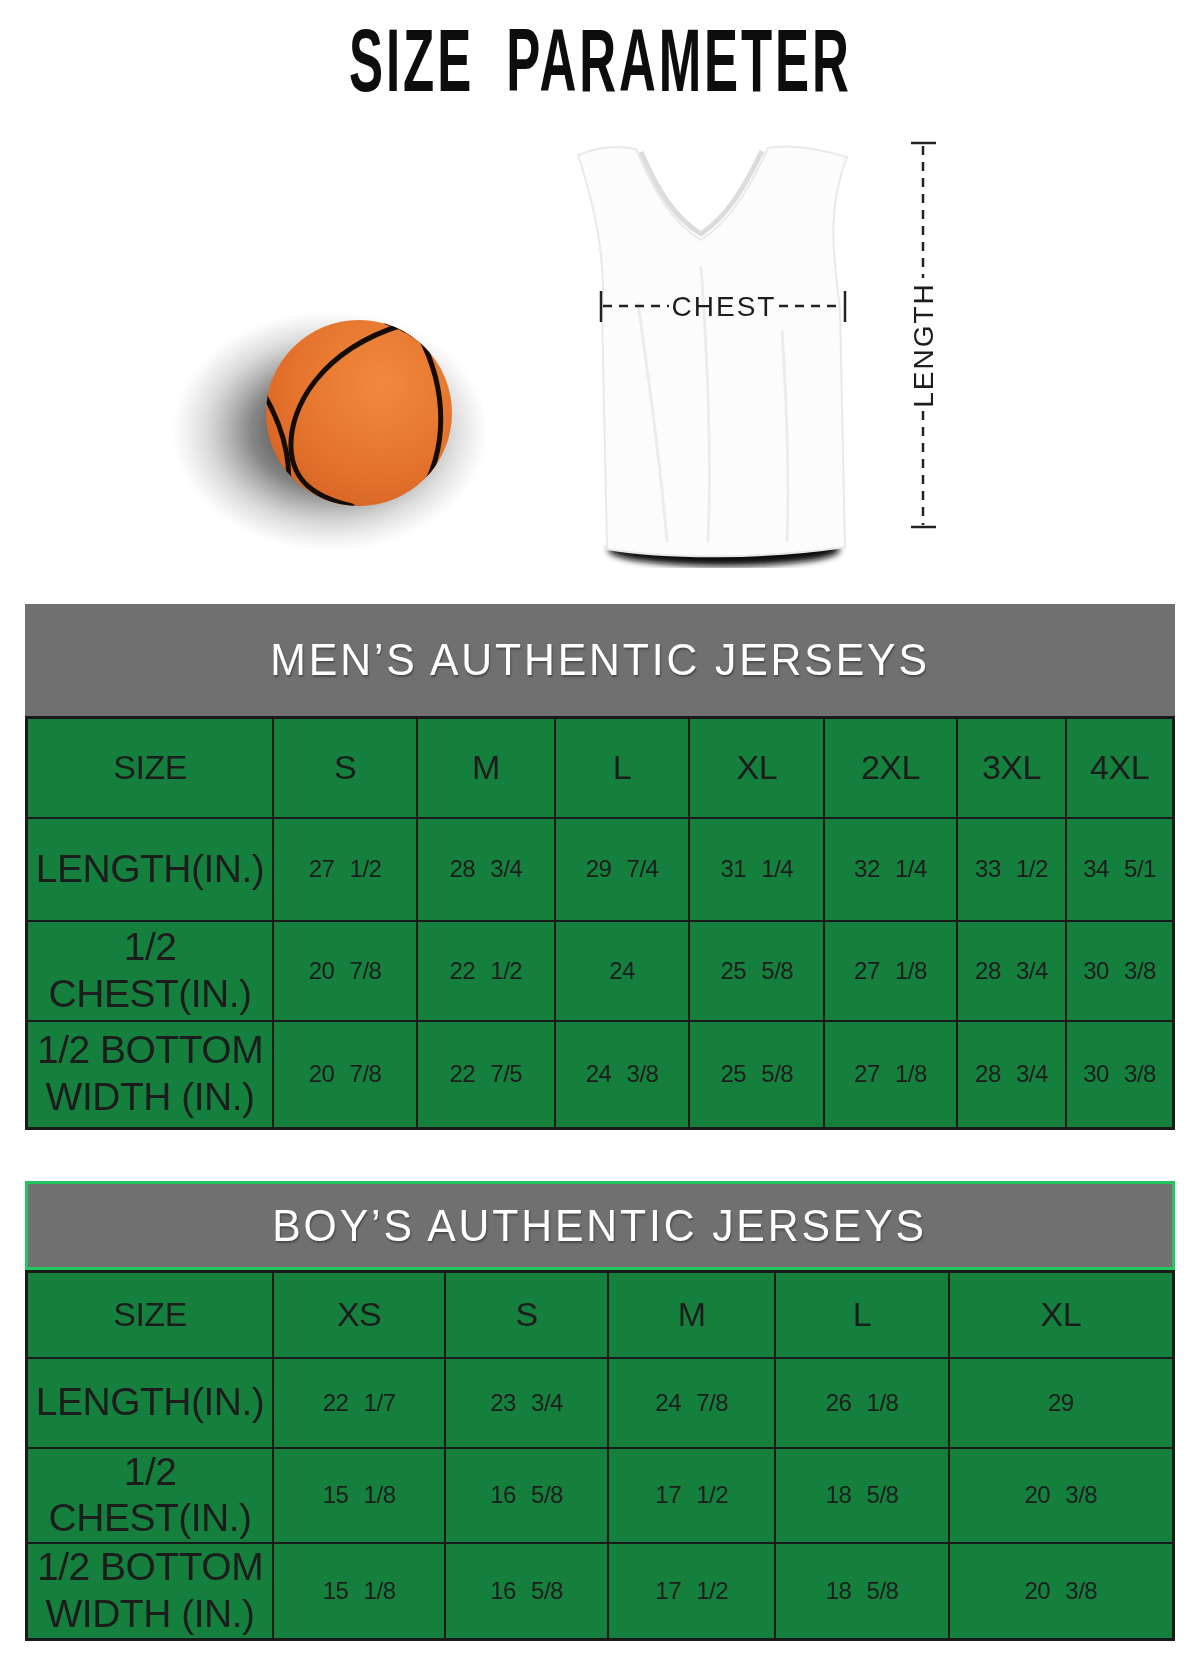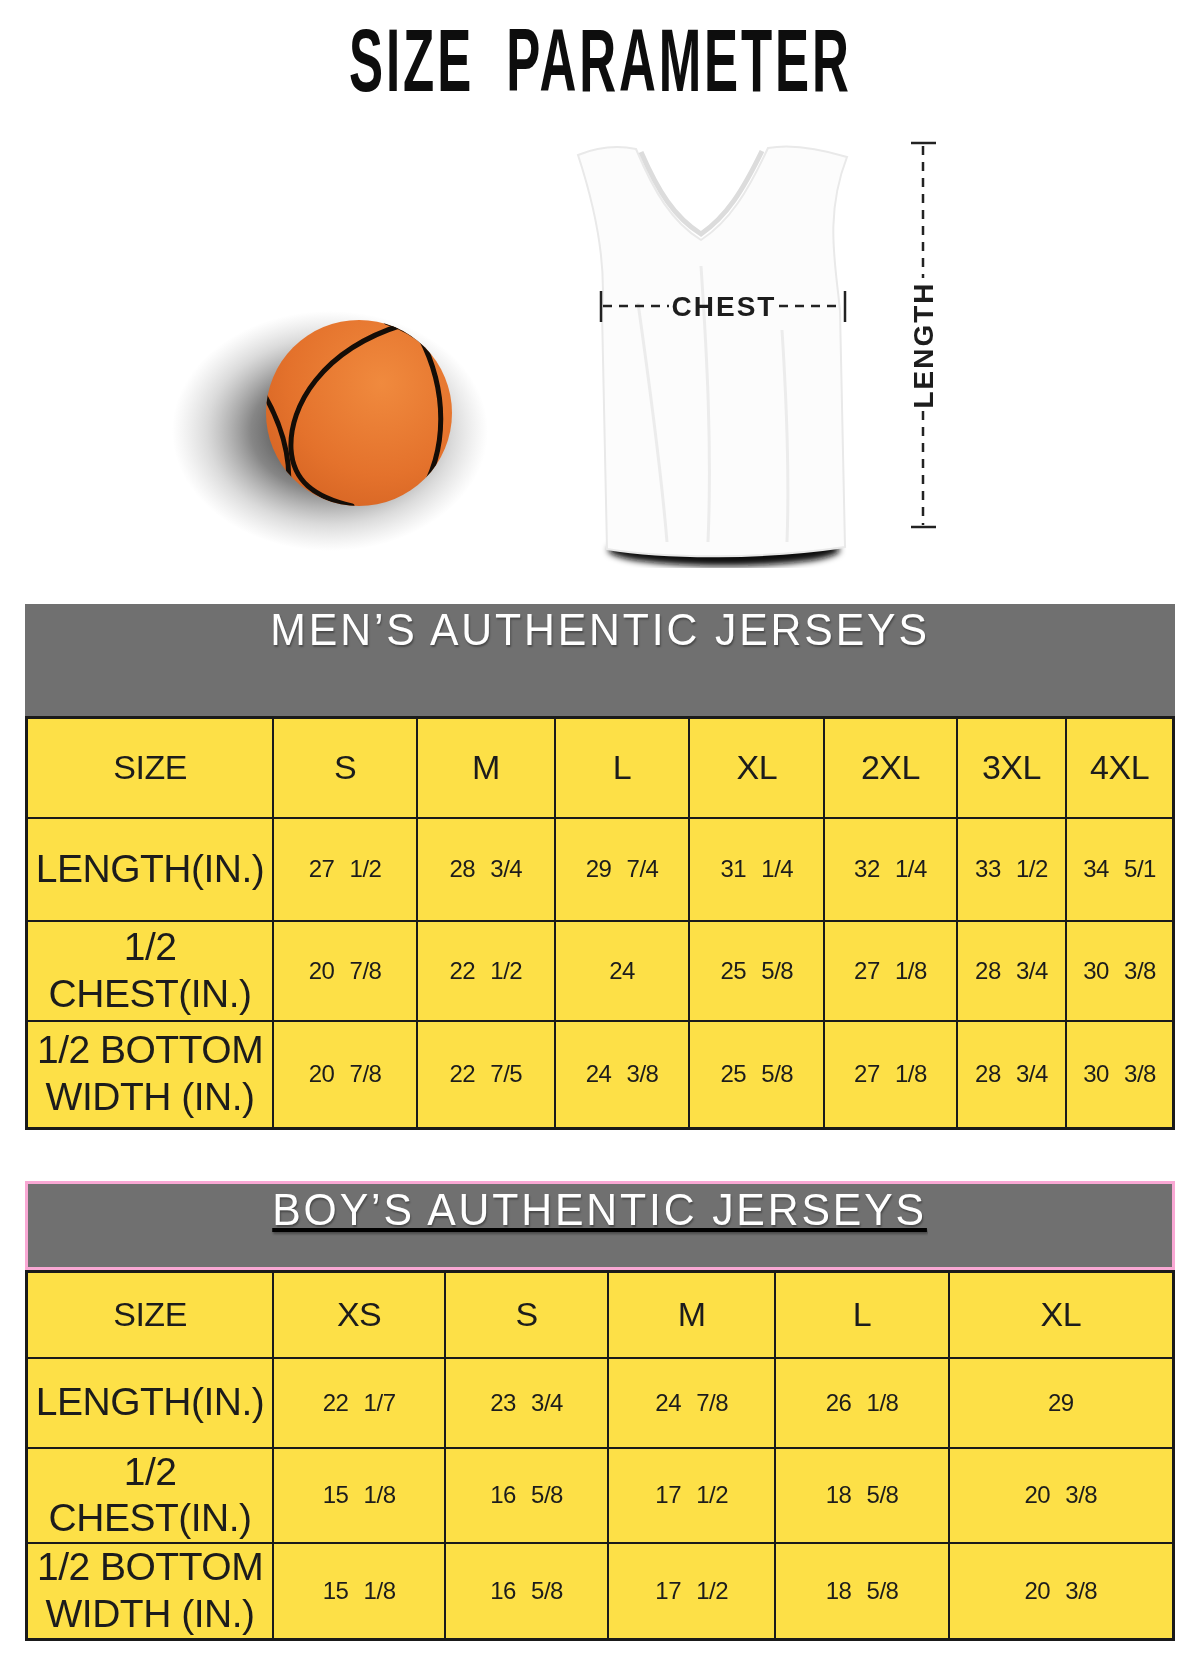--- a/index.html
+++ b/index.html
@@ -20,53 +20,53 @@
     font-size:88px;
     line-height:0.86;
     letter-spacing:5px;
     word-spacing:26px;
     color:#0d0d0d;
     transform:scale(0.58,1.02);
     transform-origin:center center;
     white-space:nowrap;
   }
   
-  .figure{position:relative;height:470px;font-weight:bold;}
+  .figure{position:relative;height:470px;}
   .figure svg{display:block;}
   .anno-text{
     font-family:"Liberation Sans",sans-serif;
     font-size:28px;
     letter-spacing:2px;
     fill:#1d1d1d;
   }
   
   .size-table-wrap{width:1150px;margin:0 auto;}
   .mens-wrap{margin-top:36px;}
   .boys-wrap{margin-top:51px;}
   .band{
     background:#707070;
-    display:flex;justify-content:center;
+    display:flex;align-items:center;justify-content:center;
     box-sizing:border-box;
   }
   .mens-wrap .band{height:112px;}
-  .boys-wrap .band{height:89px;border:3px solid #f9a8d4;text-decoration:underline;}
+  .boys-wrap .band{height:89px;border:3px solid #22c55e;}
   .band-title{
     color:#ffffff;
     font-size:45px;
     letter-spacing:3px;
     white-space:nowrap;
     transform:scaleX(0.95);
     text-shadow:1px 2px 2px rgba(0,0,0,0.35);
   }
   table.size-table{
     width:100%;
     border-collapse:collapse;
     table-layout:fixed;
     border:3px solid #1a1a1a;
-    background:#fde047;
+    background:#15803d;
   }
   table.size-table th, table.size-table td{
     border:2px solid #1a1a1a;
     padding:0;
     text-align:center;
     vertical-align:middle;
     color:#1c1c1c;
     font-weight:normal;
     letter-spacing:-0.5px;
   }

